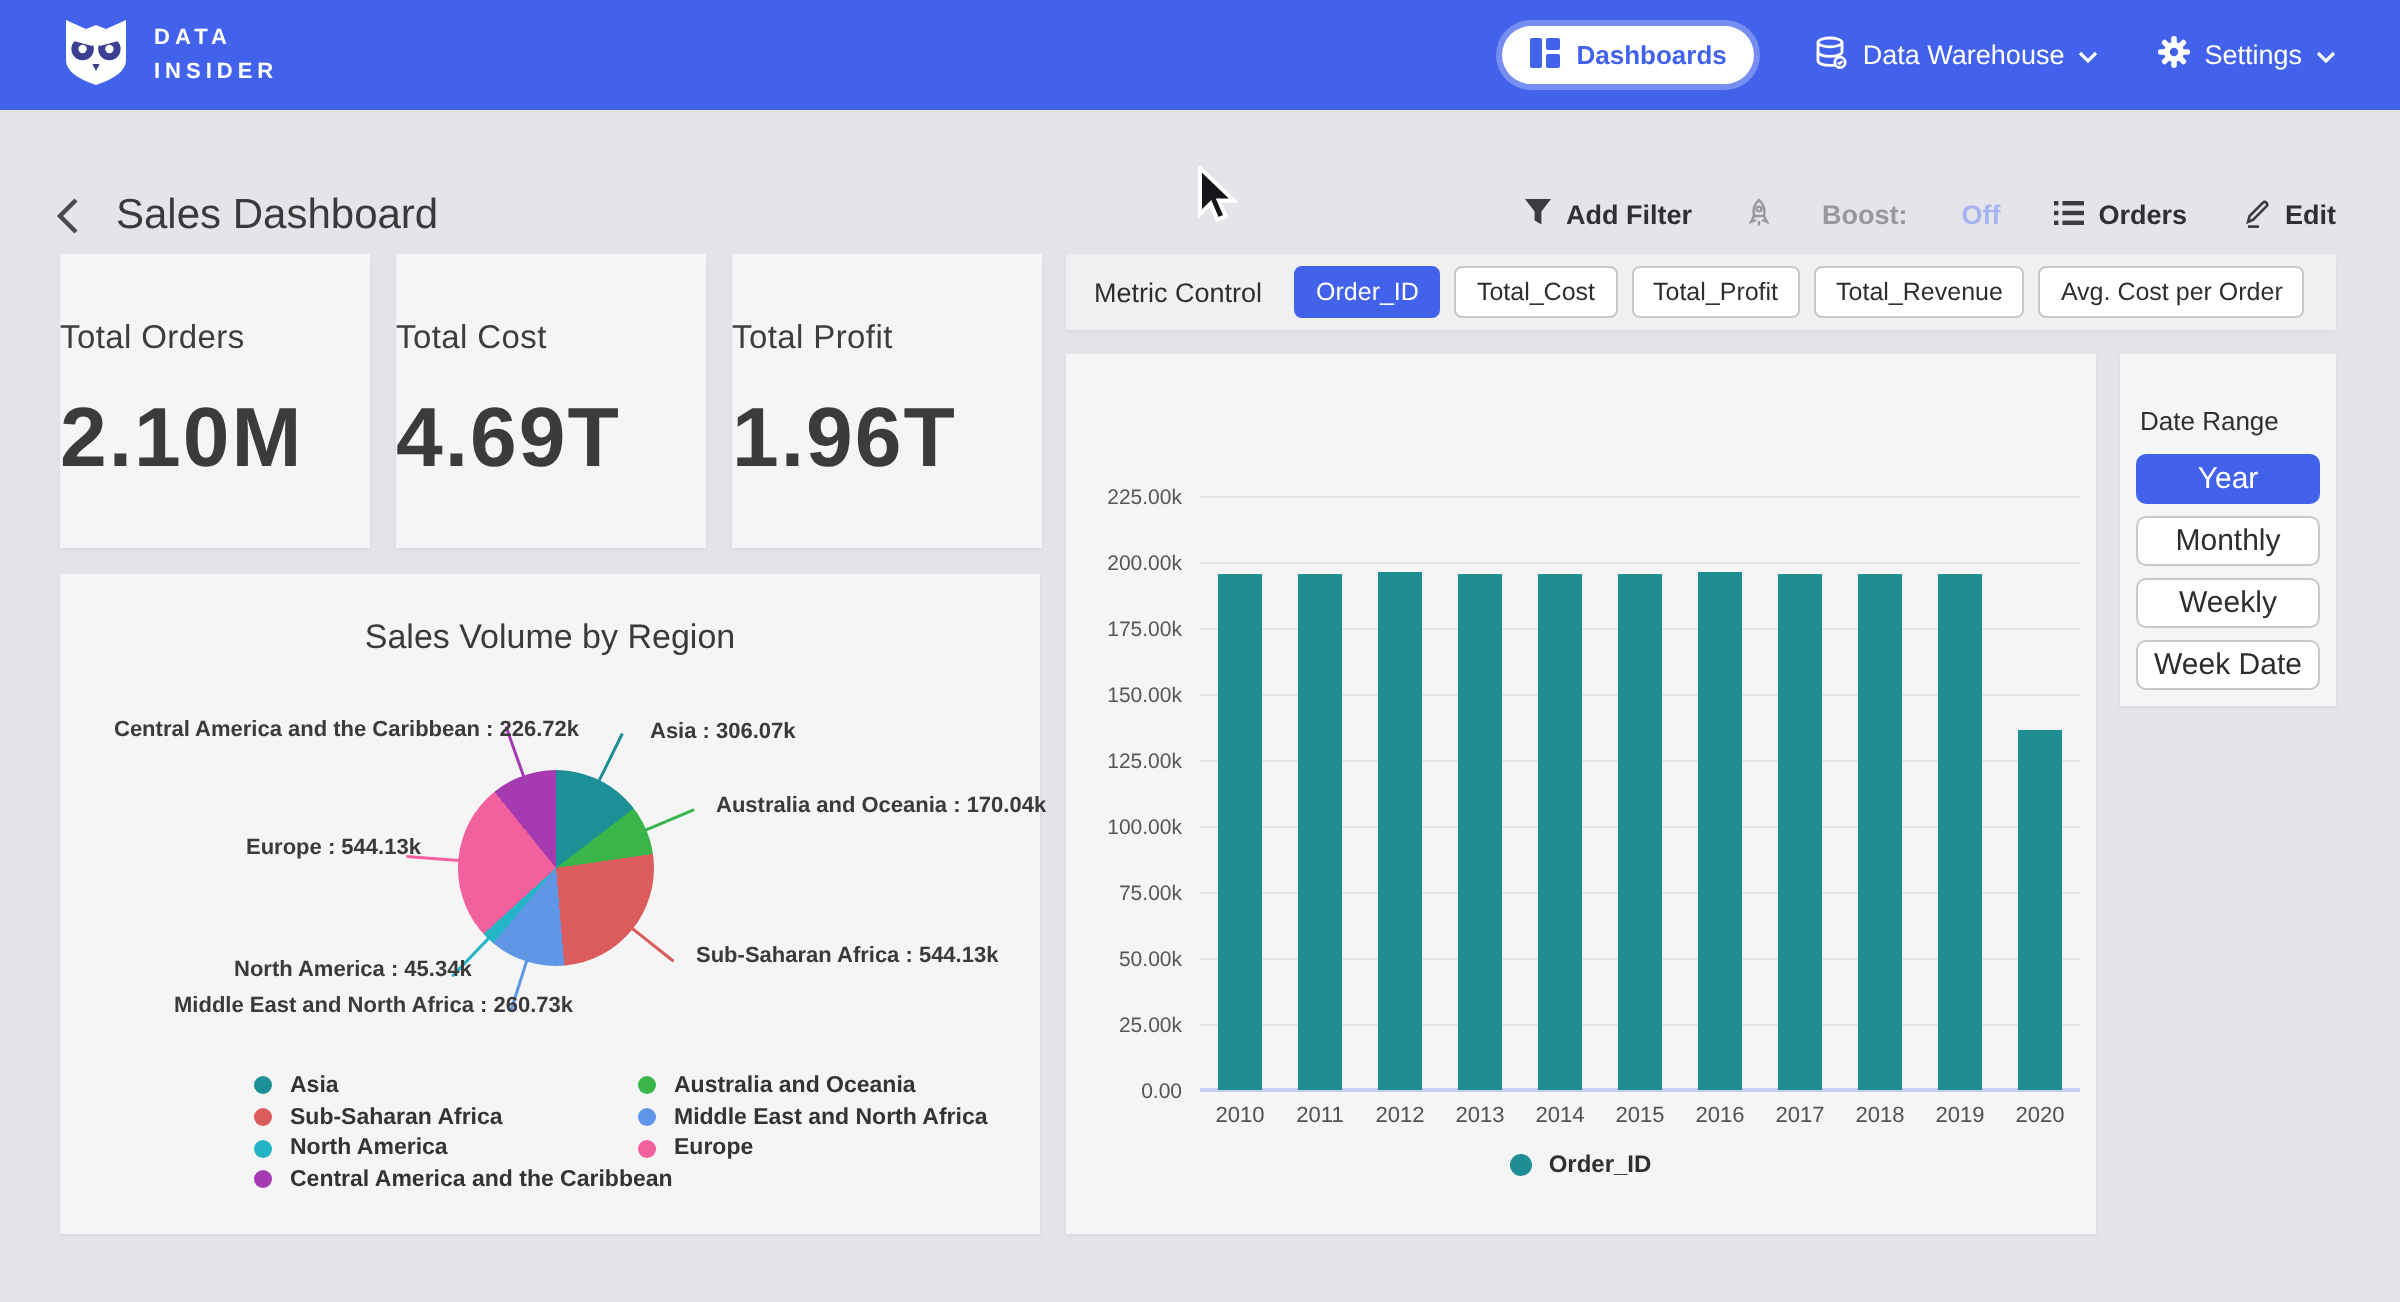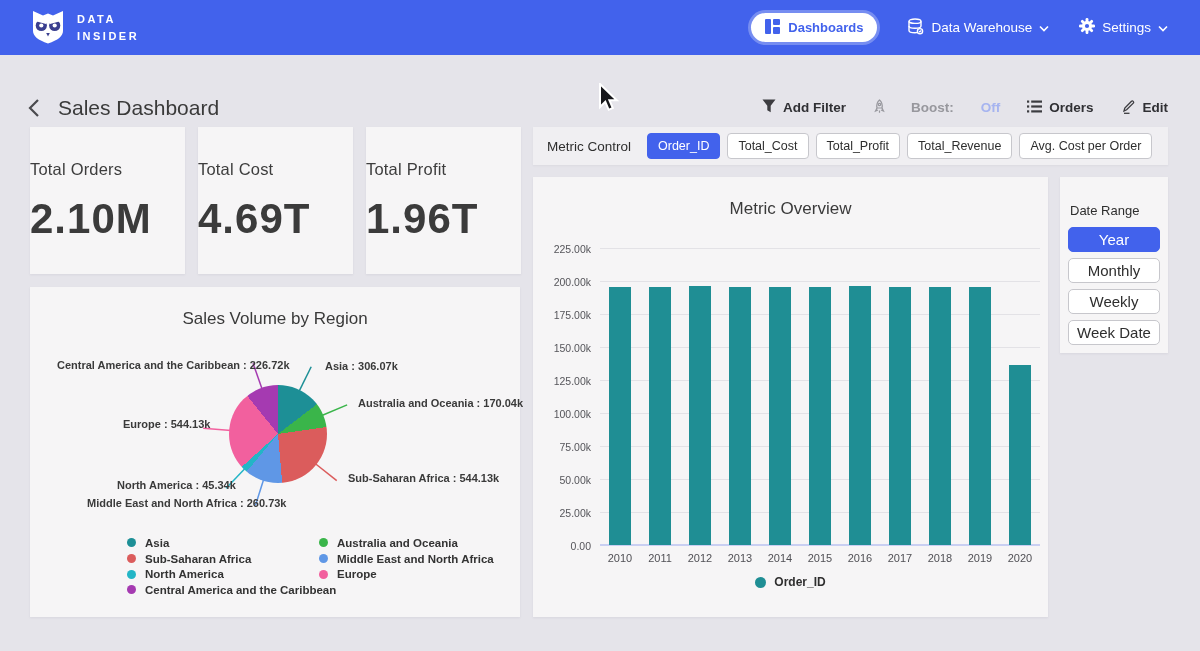--- a/index.html
+++ b/index.html
@@ -237,21 +237,20 @@
   <div class="metric-strip">
     <span class="metric-strip-label">Metric Control</span>
     <button class="chip active">Order_ID</button>
     <button class="chip">Total_Cost</button>
     <button class="chip">Total_Profit</button>
     <button class="chip">Total_Revenue</button>
     <button class="chip">Avg. Cost per Order</button>
   </div>
 
   <div class="card chart-card">
-    <div class="chart-title">Metric Overview</div>
     <div class="ylabels" id="ylabels">
         <div class="ylabel" style="top: 66px;">225.00k</div>
         <div class="ylabel" style="top: 99px;">200.00k</div>
         <div class="ylabel" style="top: 132px;">175.00k</div>
         <div class="ylabel" style="top: 165px;">150.00k</div>
         <div class="ylabel" style="top: 198px;">125.00k</div>
         <div class="ylabel" style="top: 231px;">100.00k</div>
         <div class="ylabel" style="top: 264px;">75.00k</div>
         <div class="ylabel" style="top: 297px;">50.00k</div>
         <div class="ylabel" style="top: 330px;">25.00k</div>

